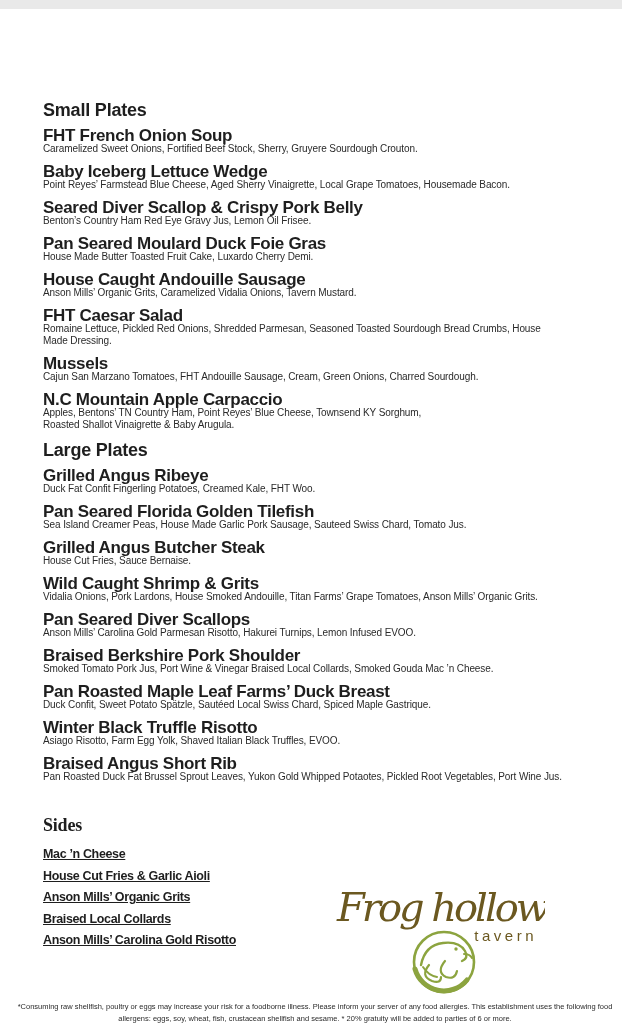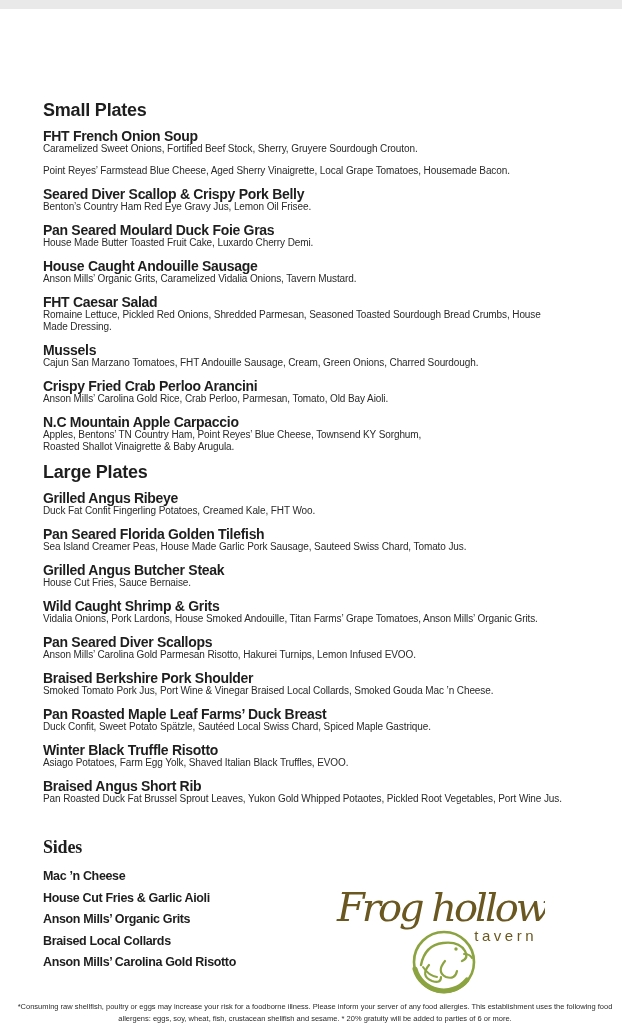--- a/index.html
+++ b/index.html
@@ -9,33 +9,33 @@
     background:#ffffff; overflow:hidden;
     font-family:"Liberation Sans", sans-serif; color:#232323;
   }
   .menu { position:absolute; left:43px; top:92px; width:569px; }
   .section-title {
     font-size:18px; font-weight:700; letter-spacing:-0.2px;
     line-height:19px; color:#1e1e1e; margin:0 0 9px 0;
   }
   .item { margin-bottom:10px; }
   .item-name {
-    font-size:14px; font-weight:700; letter-spacing:-0.3px;
+    font-size:17px; font-weight:700; letter-spacing:-0.3px;
     line-height:14px; color:#1e1e1e; white-space:nowrap;
   }
   .item-desc {
     font-size:10px; font-weight:400; letter-spacing:-0.1px;
     line-height:12px; color:#2a2a2a; white-space:nowrap;
   }
   .section { margin-bottom:0; }
   .section-sides { margin-top:33px; }
   .section-sides .section-title { margin-bottom:12px;font-family:Liberation Serif, serif; }
   .side-item {
     font-size:12.5px; font-weight:700; letter-spacing:-0.35px;
-    line-height:14.5px; margin-bottom:7px; color:#1e1e1e; white-space:nowrap;
+    line-height:14.5px; margin-bottom:7px; color:#1e1e1e; white-space:nowrap;text-decoration:underline;
   }
   .logo {
     position:absolute; left:333px; top:856px; width:212px; height:130px;
   }
   .footer {
     position:absolute; left:8px; right:0; top:992px; text-align:center;
     font-size:7.5px; line-height:12px; letter-spacing:0; color:#2b2b2b;
   }
 </style>
 </head>
@@ -45,20 +45,21 @@
 
   <div class="menu">
     <div class="section" id="sec-small-plates">
       <div class="section-title">Small Plates</div>
       <div class="items">
           <div class="item">
             <div class="item-name">FHT French Onion Soup</div>
             <div class="item-desc">Caramelized Sweet Onions, Fortified Beef Stock, Sherry, Gruyere Sourdough Crouton.</div>
           </div>
           <div class="item">
+            <div class="item-name">Baby Iceberg Lettuce Wedge</div>
             <div class="item-desc">Point Reyes’ Farmstead Blue Cheese, Aged Sherry Vinaigrette, Local Grape Tomatoes, Housemade Bacon.</div>
           </div>
           <div class="item">
             <div class="item-name">Seared Diver Scallop &amp; Crispy Pork Belly</div>
             <div class="item-desc">Benton’s Country Ham Red Eye Gravy Jus, Lemon Oil Frisee.</div>
           </div>
           <div class="item">
             <div class="item-name">Pan Seared Moulard Duck Foie Gras</div>
             <div class="item-desc">House Made Butter Toasted Fruit Cake, Luxardo Cherry Demi.</div>
           </div>
@@ -67,24 +68,20 @@
             <div class="item-desc">Anson Mills’ Organic Grits, Caramelized Vidalia Onions, Tavern Mustard.</div>
           </div>
           <div class="item">
             <div class="item-name">FHT Caesar Salad</div>
             <div class="item-desc">Romaine Lettuce, Pickled Red Onions, Shredded Parmesan, Seasoned Toasted Sourdough Bread Crumbs, House</div>
             <div class="item-desc">Made Dressing.</div>
           </div>
           <div class="item">
             <div class="item-name">Mussels</div>
             <div class="item-desc">Cajun San Marzano Tomatoes, FHT Andouille Sausage, Cream, Green Onions, Charred Sourdough.</div>
-          </div>
-          <div class="item">
-            <div class="item-name">Crispy Fried Crab Perloo Arancini</div>
-            <div class="item-desc">Anson Mills’ Carolina Gold Rice, Crab Perloo, Parmesan, Tomato, Old Bay Aioli.</div>
           </div>
           <div class="item">
             <div class="item-name">N.C Mountain Apple Carpaccio</div>
             <div class="item-desc">Apples, Bentons’ TN Country Ham, Point Reyes’ Blue Cheese, Townsend KY Sorghum,</div>
             <div class="item-desc">Roasted Shallot Vinaigrette &amp; Baby Arugula.</div>
           </div>
         </div>
     </div>
 
     <div class="section" id="sec-large-plates">
@@ -113,21 +110,21 @@
           <div class="item">
             <div class="item-name">Braised Berkshire Pork Shoulder</div>
             <div class="item-desc">Smoked Tomato Pork Jus, Port Wine &amp; Vinegar Braised Local Collards, Smoked Gouda Mac ’n Cheese.</div>
           </div>
           <div class="item">
             <div class="item-name">Pan Roasted Maple Leaf Farms’ Duck Breast</div>
             <div class="item-desc">Duck Confit, Sweet Potato Spätzle, Sautéed Local Swiss Chard, Spiced Maple Gastrique.</div>
           </div>
           <div class="item">
             <div class="item-name">Winter Black Truffle Risotto</div>
-            <div class="item-desc">Asiago Potatoes, Farm Egg Yolk, Shaved Italian Black Truffles, EVOO.</div>
+            <div class="item-desc">Asiago Risotto, Farm Egg Yolk, Shaved Italian Black Truffles, EVOO.</div>
           </div>
           <div class="item">
             <div class="item-name">Braised Angus Short Rib</div>
             <div class="item-desc">Pan Roasted Duck Fat Brussel Sprout Leaves, Yukon Gold Whipped Potaotes, Pickled Root Vegetables, Port Wine Jus.</div>
           </div>
         </div>
     </div>
 
     <div class="section section-sides" id="sec-sides">
       <div class="section-title">Sides</div>

